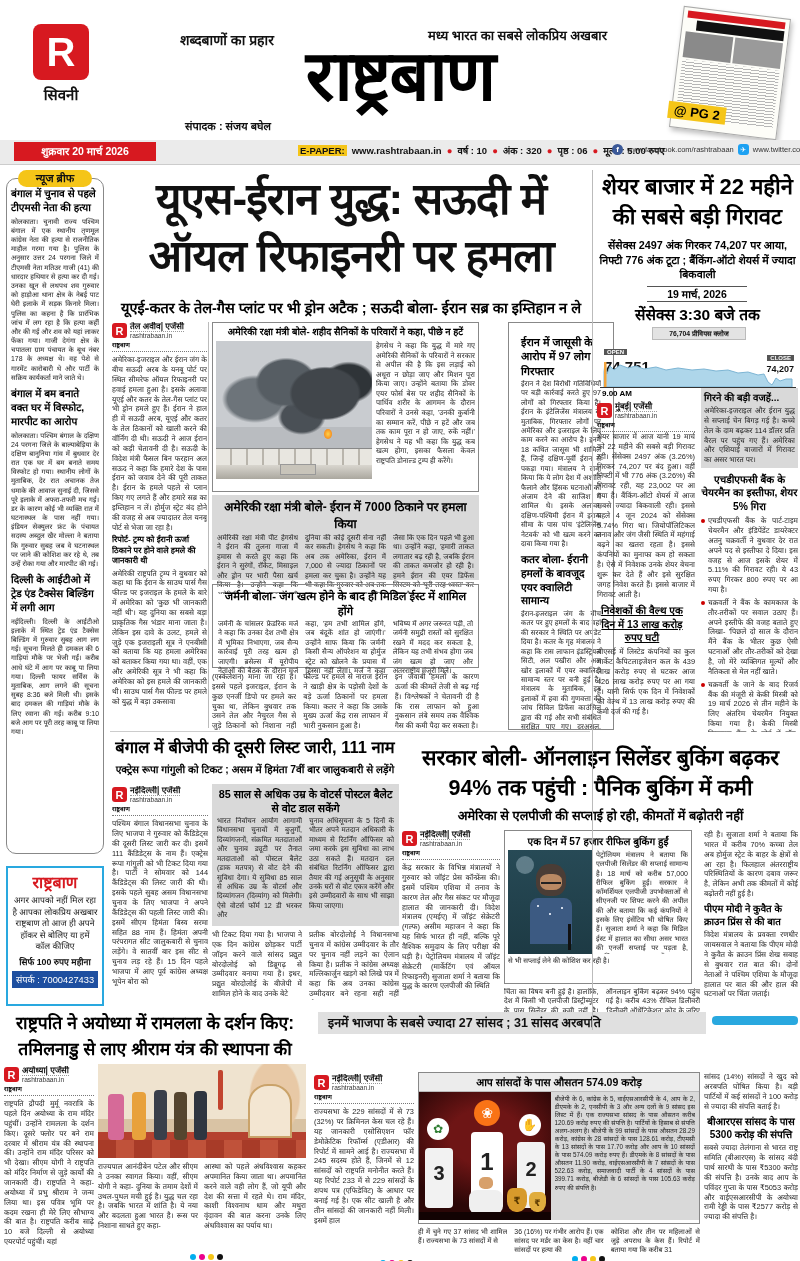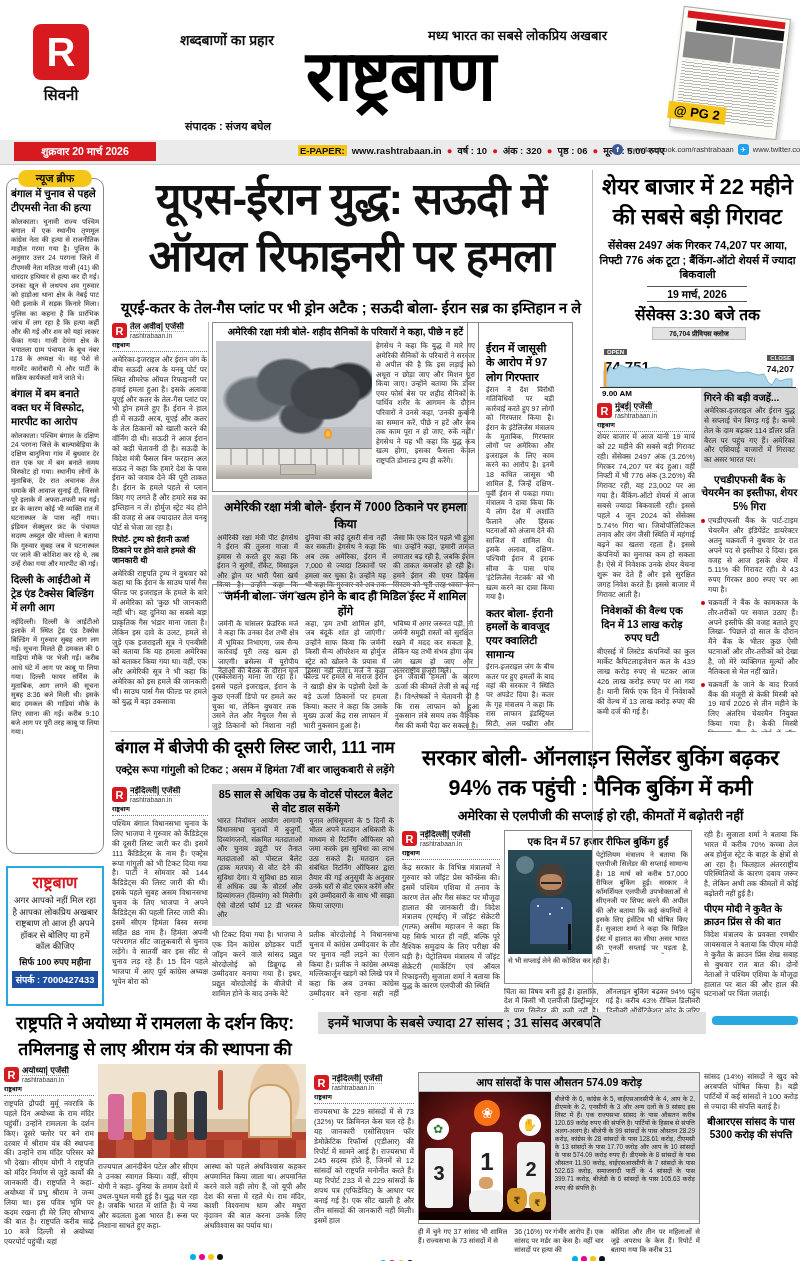--- a/index.html
+++ b/index.html
@@ -88,21 +88,21 @@
       <div class="ttl" style="font-size:10.3px;line-height:1.35;margin-bottom:2px;">दिल्ली के आईटीओ में ट्रेड एंड टैक्सेस बिल्डिंग में लगी आग</div>
       <div class="bt" style="font-size:6.9px;">नईदिल्ली। दिल्ली के आईटीओ इलाके में स्थित ट्रेड एंड टैक्सेस बिल्डिंग में गुरुवार सुबह आग लग गई। सूचना मिलते ही दमकल की 6 गाड़ियां मौके पर भेजी गईं। करीब आधे घंटे में आग पर काबू पा लिया गया। दिल्ली फायर सर्विस के मुताबिक, आग लगने की सूचना सुबह 8:36 बजे मिली थी। इसके बाद दमकल की गाड़ियां मौके के लिए रवाना की गईं। करीब 9:10 बजे आग पर पूरी तरह काबू पा लिया गया।</div>
     </div>
   </div>
   <div class="abs ctr" style="left:18px;top:170px;width:74px;height:17px;background:#f5c518;border-radius:9px;font-weight:bold;font-size:11px;line-height:17px;">न्यूज ब्रीफ</div>
 
   <div class="abs ctr" style="left:6px;top:866px;width:98px;height:140px;border:2px solid #29a8df;box-sizing:border-box;padding:3px 4px;">
     <div style="color:#d71920;font-weight:900;font-size:16px;">राष्ट्रबाण</div>
     <div style="font-size:8.6px;line-height:1.35;margin-top:2px;">अगर आपको नहीं मिल रहा है आपका लोकप्रिय अखबार राष्ट्रबाण तो आज ही अपने हॉकर से बोलिए या हमें कॉल कीजिए</div>
     <div style="font-weight:bold;font-size:8.8px;margin-top:3px;">सिर्फ 100 रुपए महीना</div>
-    <div style="background:#1e4fa0;color:#fff;font-weight:bold;font-size:9.3px;margin-top:3px;padding:2px 0;">संपर्क : 7000427433</div>
+    <div style="background:#1e4fa0;color:#fff;font-weight:normal;font-size:9.3px;margin-top:3px;padding:2px 0;">संपर्क : 7000427433</div>
   </div>
 
   <div class="abs ctr ttl" style="left:112px;top:297px;width:478px;font-size:14.5px;">यूएई-कतर के तेल-गैस प्लांट पर भी ड्रोन अटैक ; सऊदी बोला- ईरान सब्र का इम्तिहान न ले</div>
   <div class="abs ctr" style="left:112px;top:170px;width:478px;font-weight:900;font-size:44px;line-height:1.3;letter-spacing:-1px;">
     <div>यूएस-ईरान युद्ध: सऊदी में</div>
     <div>ऑयल रिफाइनरी पर हमला</div>
   </div>
 
   <div class="abs" style="left:112px;top:322px;width:95px;height:406px;overflow:hidden;">
     <div class="dl">
@@ -158,21 +158,21 @@
       <div class="bt" style="font-size:7.1px;">भविष्य में अगर जरूरत पड़ी, तो जर्मनी समुद्री रास्तों को सुरक्षित रखने में मदद कर सकता है, लेकिन यह तभी संभव होगा जब जंग खत्म हो जाए और अंतरराष्ट्रीय मंजूरी मिले।</div>
     </div>
   </div>
 
   <div class="abs cols3" style="left:212px;top:672px;width:267px;height:58px;overflow:hidden;">
     <div class="bt">(एस्केलेशन) माना जा रहा है। इससे पहले इजराइल, ईरान के कुछ एनर्जी डिपो पर हमले कर चुका था, लेकिन बुधवार तक उसने तेल और नैचुरल गैस से जुड़े ठिकानों को निशाना नहीं बनाया था। पार्स गैस</div>
     <div class="bt">फील्ड पर हमले से नाराज ईरान ने खाड़ी क्षेत्र के पड़ोसी देशों के बड़े ऊर्जा ठिकानों पर हमला किया। कतर ने कहा कि उसके मुख्य ऊर्जा केंद्र रास लाफान में भारी नुकसान हुआ है।</div>
     <div class="bt">इन जवाबी हमलों के कारण ऊर्जा की कीमतें तेजी से बढ़ गई हैं। विश्लेषकों ने चेतावनी दी है कि रास लाफान को हुआ नुकसान लंबे समय तक वैश्विक गैस की कमी पैदा कर सकता है।</div>
   </div>
 
-  <div class="abs" style="left:467px;top:322px;width:106px;height:408px;border:1px solid #888;box-sizing:border-box;padding:18px;overflow:hidden;">
+  <div class="abs" style="left:508px;top:322px;width:106px;height:408px;border:1px solid #888;box-sizing:border-box;padding:12px;overflow:hidden;">
     <div class="ttl" style="font-size:11px;line-height:1.3;margin-bottom:2px;">ईरान में जासूसी के आरोप में 97 लोग गिरफ्तार</div>
     <div class="bt" style="font-size:7.1px;">ईरान ने देश विरोधी गतिविधियों पर बड़ी कार्रवाई करते हुए 97 लोगों को गिरफ्तार किया है। ईरान के इंटेलिजेंस मंत्रालय के मुताबिक, गिरफ्तार लोगों पर अमेरिका और इजराइल के लिए काम करने का आरोप है। इनमें 18 कथित जासूस भी शामिल हैं, जिन्हें दक्षिण-पूर्वी ईरान से पकड़ा गया। मंत्रालय ने दावा किया कि ये लोग देश में अशांति फैलाने और हिंसक घटनाओं को अंजाम देने की साजिश में शामिल थे। इसके अलावा, दक्षिण-पश्चिमी ईरान में इराक सीमा के पास पांच 'इंटेलिजेंस नेटवर्क' को भी खत्म करने का दावा किया गया है।</div>
     <div class="ttl" style="font-size:10.5px;line-height:1.3;margin:4px 0 2px 0;">कतर बोला- ईरानी हमलों के बावजूद एयर क्वालिटी सामान्य</div>
     <div class="bt" style="font-size:7.1px;">ईरान-इजराइल जंग के बीच कतर पर हुए हमलों के बाद वहां की सरकार ने स्थिति पर अपडेट दिया है। कतर के गृह मंत्रालय ने कहा कि रास लाफान इंडस्ट्रियल सिटी, अल पखीरा और अल खोर इलाकों में एयर क्वालिटी सामान्य स्तर पर बनी हुई है। मंत्रालय के मुताबिक, इन इलाकों में हवा की गुणवत्ता की जांच सिविल डिफेंस काउंसिल द्वारा की गई और सभी संबंधित सुरक्षित पाए गए। दरअसल, हाल ही में ईरान ने कतर के सबसे बड़े गैस हब रास लाफान इंडस्ट्रियल सिटी पर मिसाइल हमले किए थे।</div>
   </div>
 
   <div class="abs ctr ttl" style="left:597px;top:172px;width:201px;font-size:22px;line-height:1.35;">शेयर बाजार में 22 महीने की सबसे बड़ी गिरावट</div>
   <div class="abs ctr ttl" style="left:597px;top:238px;width:201px;font-size:10.8px;line-height:1.35;">सेंसेक्स 2497 अंक गिरकर 74,207 पर आया, निफ्टी 776 अंक टूटा ; बैंकिंग-ऑटो शेयर्स में ज्यादा बिकवाली</div>
   <div class="abs ctr ttl" style="left:647px;top:286px;width:100px;font-size:10.5px;border-top:1px solid #555;border-bottom:1px solid #555;">19 मार्च, 2026</div>
   <div class="abs ctr ttl" style="left:597px;top:303px;width:201px;font-size:15.5px;">सेंसेक्स 3:30 बजे तक</div>
@@ -205,21 +205,21 @@
         <span>
             <span class="dl-agency">मुंबई| एजेंसी</span>
         <span class="dl-site">rashtrabaan.in</span>
           </span>
       </div>
       <div class="dl-word">राष्ट्रबाण</div>
     </div>
   </div>
   <div class="abs" style="left:597px;top:432px;width:98px;height:300px;overflow:hidden;">
     <div class="bt">शेयर बाजार में आज यानी 19 मार्च को 22 महीने की सबसे बड़ी गिरावट रही। सेंसेक्स 2497 अंक (3.26%) गिरकर 74,207 पर बंद हुआ। वहीं निफ्टी में भी 776 अंक (3.26%) की गिरावट रही, यह 23,002 पर आ गया है। बैंकिंग-ऑटो शेयर्स में आज सबसे ज्यादा बिकवाली रही। इससे पहले 4 जून 2024 को सेंसेक्स 5.74% गिरा था। जियोपॉलिटिकल तनाव और जंग जैसी स्थिति में महंगाई बढ़ने का खतरा रहता है। इससे कंपनियों का मुनाफा कम हो सकता है। ऐसे में निवेशक उनके शेयर बेचना शुरू कर देते हैं और इसे सुरक्षित जगह निवेश करते हैं। इससे बाजार में गिरावट आती है।</div>
-    <div class="ctr ttl" style="font-size:10.3px;line-height:1.3;margin:5px 8px 3px 0;">निवेशकों की वैल्थ एक दिन में 13 लाख करोड़ रुपए घटी</div>
+    <div class="ctr ttl" style="font-size:10.3px;line-height:1.3;margin:5px 8px 3px 0;text-decoration:underline;">निवेशकों की वैल्थ एक दिन में 13 लाख करोड़ रुपए घटी</div>
     <div class="bt">बीएसई में लिस्टेड कंपनियों का कुल मार्केट कैपिटलाइजेशन कल के 439 लाख करोड़ रुपए से घटकर आज 426 लाख करोड़ रुपए पर आ गया है। यानी सिर्फ एक दिन में निवेशकों की वेल्थ में 13 लाख करोड़ रुपए की कमी दर्ज की गई है।</div>
   </div>
   <div class="abs" style="left:701px;top:388px;width:97px;height:344px;overflow:hidden;">
     <div class="graybox" style="padding:3px;">
       <div class="ttl" style="font-size:9.8px;margin-bottom:2px;">गिरने की बड़ी वजहें...</div>
       <div class="bt">अमेरिका-इजराइल और ईरान युद्ध से सप्लाई चेन बिगड़ गई है। कच्चे तेल के दाम बढ़कर 114 डॉलर प्रति बैरल पर पहुंच गए हैं। अमेरिका और एशियाई बाजारों में गिरावट का असर भारत पर।</div>
     </div>
     <div class="ctr ttl" style="font-size:10.3px;line-height:1.3;margin:5px 0 3px 0;">एचडीएफसी बैंक के चेयरमैन का इस्तीफा, शेयर 5% गिरा</div>
     <div class="bt bullet-item">एचडीएफसी बैंक के पार्ट-टाइम चेयरमैन और इंडिपेंडेंट डायरेक्टर अतनु चक्रवर्ती ने बुधवार देर रात अपने पद से इस्तीफा दे दिया। इस वजह से आज इसके शेयर में 5.11% की गिरावट रही। ये 43 रुपए गिरकर 800 रुपए पर आ गया है।</div>
     <div class="bt bullet-item">चक्रवर्ती ने बैंक के कामकाज के तौर-तरीकों पर सवाल उठाए हैं। अपने इस्तीफे की वजह बताते हुए लिखा- 'पिछले दो साल के दौरान मैंने बैंक के भीतर कुछ ऐसी घटनाओं और तौर-तरीकों को देखा है, जो मेरे व्यक्तिगत मूल्यों और नैतिकता से मेल नहीं खाते।</div>
@@ -390,20 +390,21 @@
 
   <div class="abs cols3" style="left:418px;top:1227px;width:282px;height:34px;overflow:hidden;">
     <div class="bt" style="font-size:6.9px;">ही में चुने गए 37 सांसद भी शामिल हैं। राज्यसभा के 73 सांसदों में से</div>
     <div class="bt" style="font-size:6.9px;">36 (16%) पर गंभीर आरोप हैं। एक सांसद पर मर्डर का केस है। वहीं चार सांसदों पर हत्या की</div>
     <div class="bt" style="font-size:6.9px;">कोशिश और तीन पर महिलाओं से जुड़े अपराध के केस हैं। रिपोर्ट में बताया गया कि करीब 31</div>
   </div>
 
   <div class="abs" style="left:704px;top:1072px;width:94px;height:189px;overflow:hidden;">
     <div class="bt">सांसद (14%) सांसदों ने खुद को अरबपति घोषित किया है। बड़ी पार्टियों में कई सांसदों ने 100 करोड़ से ज्यादा की संपत्ति बताई है।</div>
     <div class="ctr ttl" style="font-size:10px;line-height:1.3;margin:4px 0 2px 0;">बीआरएस सांसद के पास 5300 करोड़ की संपत्ति</div>
+    <div class="bt">सबसे ज्यादा तेलंगाना से भारत राष्ट्र समिति (बीआरएस) के सांसद बंदी पार्थ सारथी के पास ₹5300 करोड़ की संपत्ति है। उनके बाद आप के पविंदर गुप्ता के पास ₹5053 करोड़ और वाईएसआरसीपी के अयोध्या रामी रेड्डी के पास ₹2577 करोड़ से ज्यादा की संपत्ति है।</div>
   </div>
 
   <div class="abs dotrow" style="left:190px;top:1246px;">
     <span style="background:#00aeef;"></span><span style="background:#ec008c;"></span><span style="background:#f5c518;"></span><span style="background:#111;"></span>
   </div>
   <div class="abs dotrow" style="left:380px;top:1252px;">
     <span style="background:#00aeef;"></span><span style="background:#ec008c;"></span><span style="background:#f5c518;"></span><span style="background:#111;"></span>
   </div>
   <div class="abs dotrow" style="left:572px;top:1248px;">
     <span style="background:#00aeef;"></span><span style="background:#ec008c;"></span><span style="background:#f5c518;"></span><span style="background:#111;"></span>

